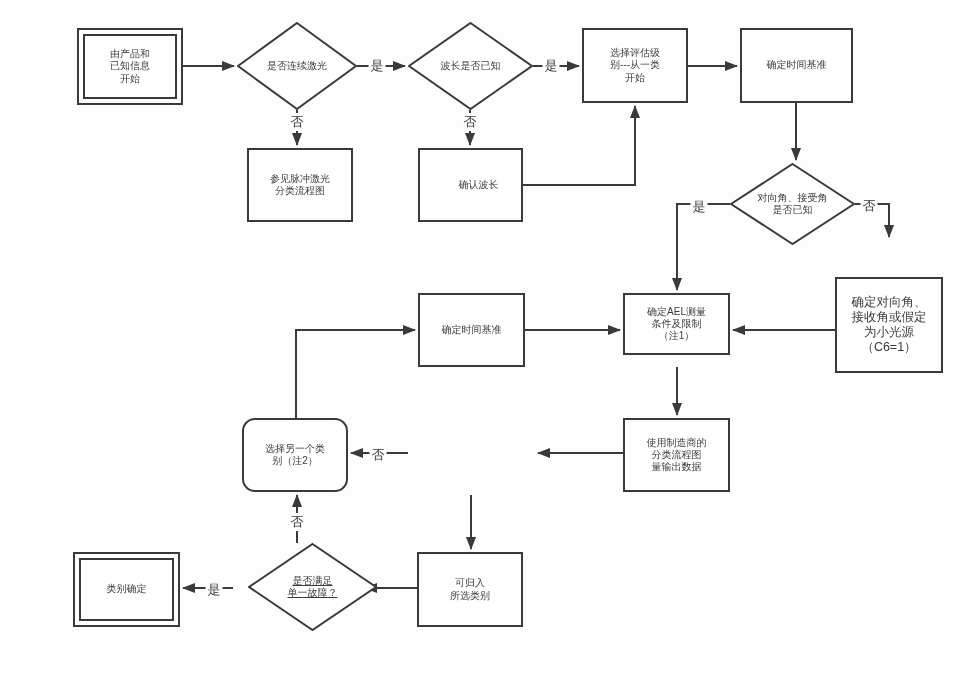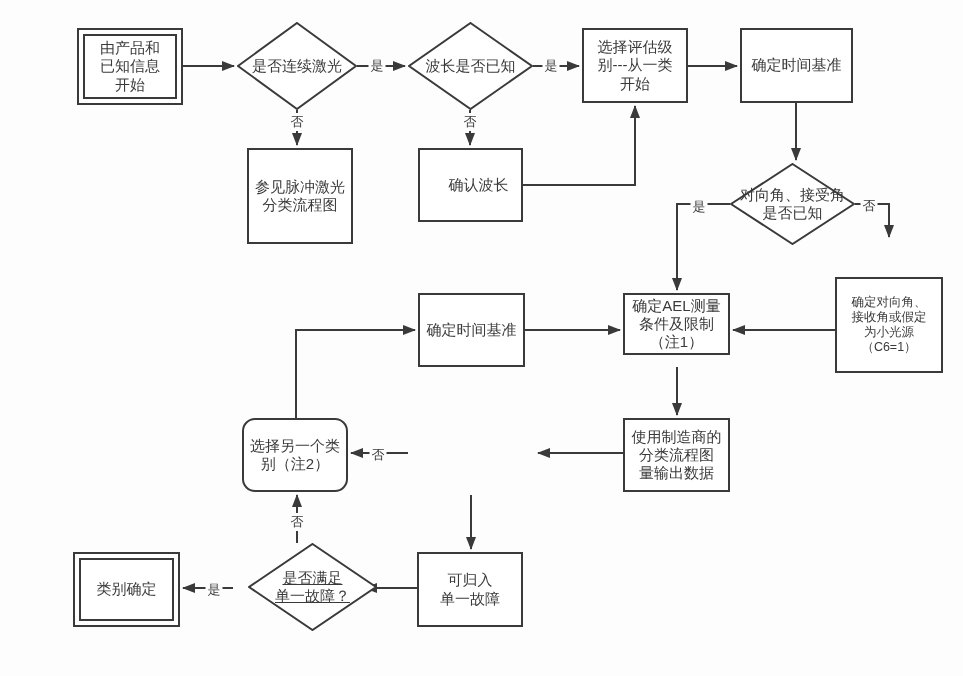--- a/index.html
+++ b/index.html
@@ -25,21 +25,21 @@
     stroke-width: 2;
     fill: none;
   }
   .node {
     position: absolute;
     box-sizing: border-box;
     display: flex;
     align-items: center;
     justify-content: center;
     text-align: center;
-    font-size: 15px;
+    font-size: 10px;
     line-height: 1.22;
     color: #3a3a3a;
     white-space: pre-line;
     z-index: 2;
   }
   .rect {
     border: 2px solid #3a3a3a;
     background: #ffffff;
   }
   .double {
@@ -117,21 +117,21 @@
 开始</div>
   </div>
 
   <div class="node diamond" style="left:237px; top:22px; width:120px; height:88px;">
     <svg width="120" height="88">
       <polygon points="60,1 119,44 60,87 1,44" fill="#ffffff" stroke="#3a3a3a" stroke-width="2"></polygon>
     </svg>
     <div class="dlabel">是否连续激光</div>
   </div>
 
-  <div class="node rect" style="left:247px; top:148px; width:106px; height:96px;">参见脉冲激光
+  <div class="node rect" style="left:247px; top:148px; width:106px; height:74px;">参见脉冲激光
 分类流程图</div>
 
   <div class="node diamond" style="left:408px; top:22px; width:125px; height:88px;">
     <svg width="125" height="88">
       <polygon points="62.5,1 124,44 62.5,87 1,44" fill="#ffffff" stroke="#3a3a3a" stroke-width="2"></polygon>
     </svg>
     <div class="dlabel">波长是否已知</div>
   </div>
 
   <div class="node rect" style="left:418px; top:148px; width:105px; height:74px;padding-left:16px;">确认波长</div>
@@ -171,21 +171,21 @@
 
   <div class="node diamond" style="left:248px; top:543px; width:129px; height:88px;text-decoration:underline;">
     <svg width="129" height="88">
       <polygon points="64.5,1 128,44 64.5,87 1,44" fill="#ffffff" stroke="#3a3a3a" stroke-width="2"></polygon>
     </svg>
     <div class="dlabel">是否满足
 单一故障？</div>
   </div>
 
   <div class="node rect" style="left:417px; top:552px; width:106px; height:75px;">可归入
-单一故障</div>
+所选类别</div>
 
   <div class="node double" style="left:73px; top:552px; width:107px; height:75px;">
     <div class="inner">类别确定</div>
   </div>
 
   <div class="elabel" style="left:377px; top:66px;">是</div>
   <div class="elabel" style="left:297px; top:122px;">否</div>
   <div class="elabel" style="left:551px; top:66px;">是</div>
   <div class="elabel" style="left:470px; top:122px;">否</div>
   <div class="elabel" style="left:699px; top:207px;">是</div>

